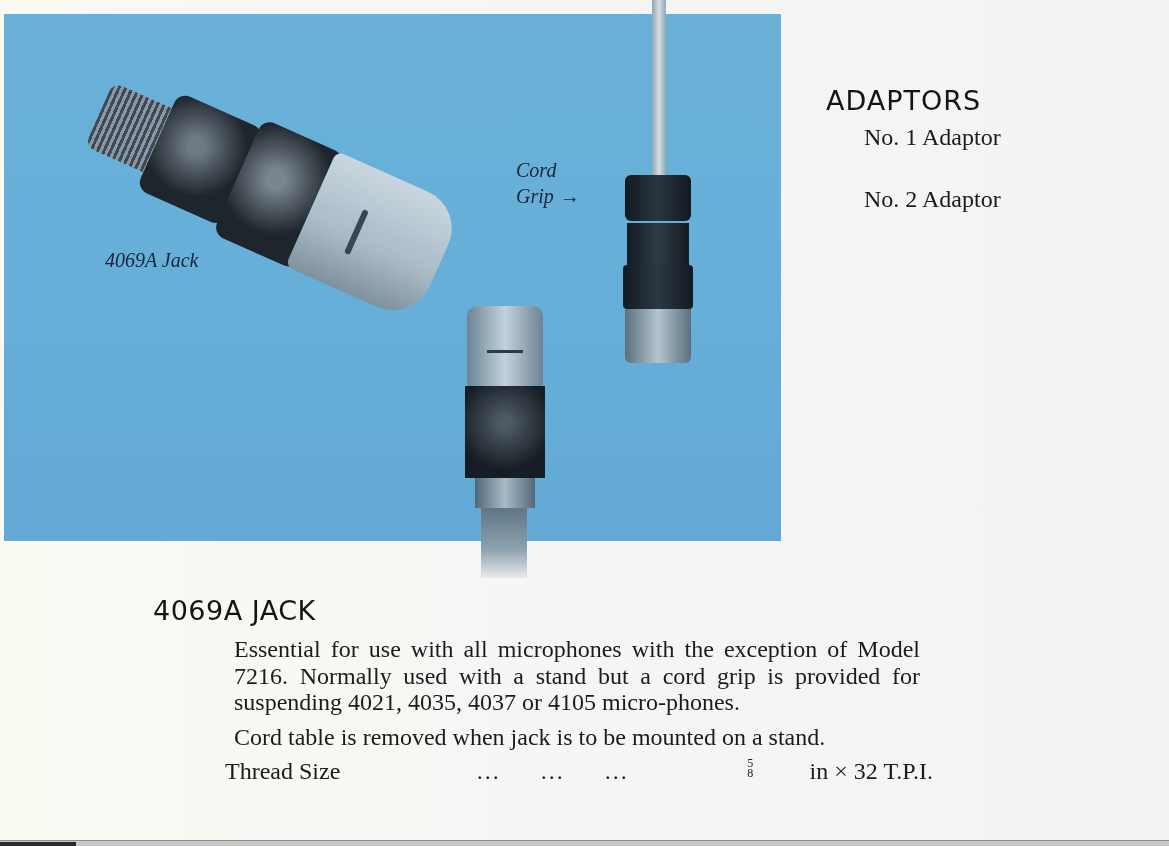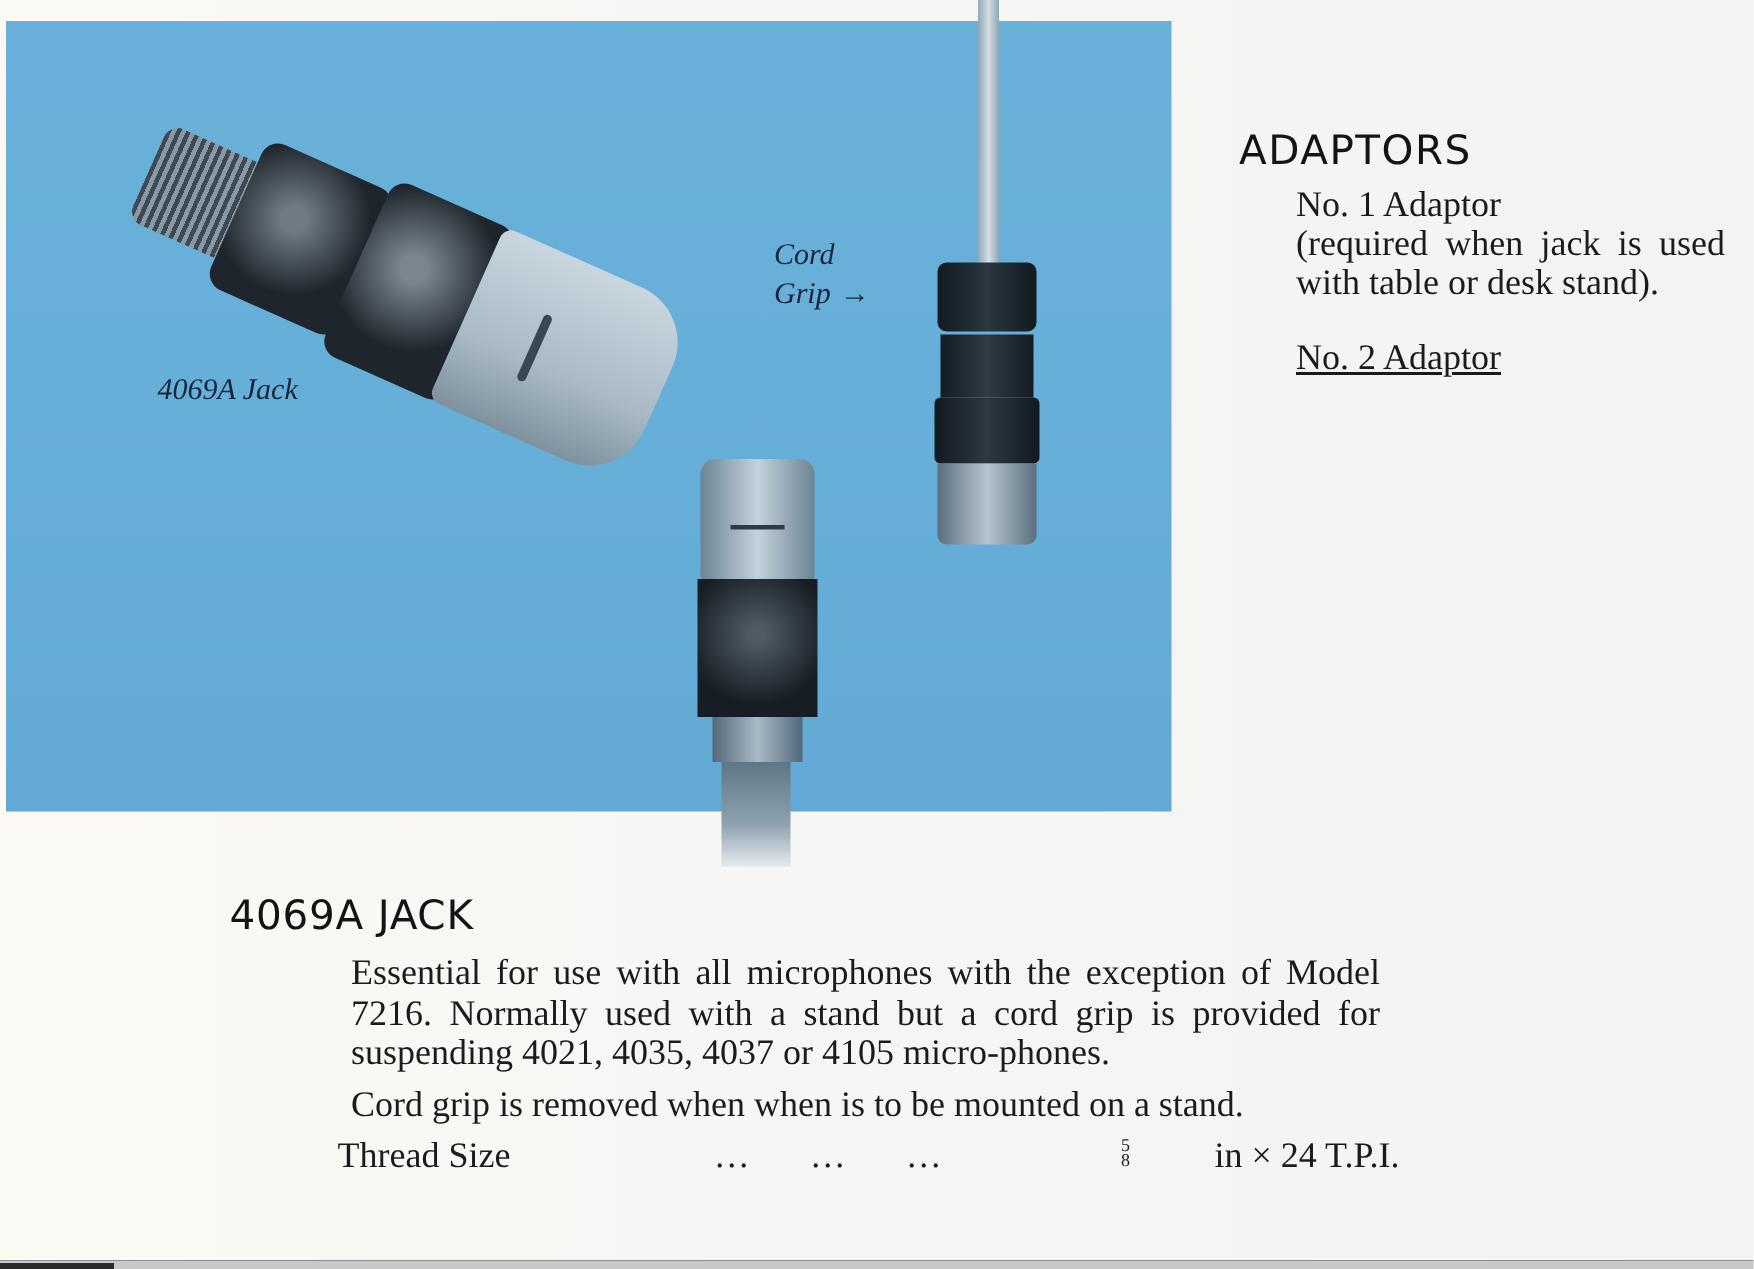--- a/index.html
+++ b/index.html
@@ -103,21 +103,21 @@
       position: absolute; left: 826px; top: 84px; width: 330px;
     }
     .section-heading {
       font-family: "DejaVu Sans", "Liberation Sans", sans-serif;
       font-weight: normal; font-size: 27px; letter-spacing: 1px;
       margin: 0; line-height: 34px; color: #141414;
     }
     .adp-item { margin-left: 38px; font-size: 24px; line-height: 26px; }
     .adp-item .name { margin-top: 6px; }
     .adp-item .desc { text-align: justify; text-align-last: left; width: 286px; }
-    .adp-item + .adp-item { margin-top: 24px; text-decoration: underline; }
+    .adp-item + .adp-item { margin-top: 36px; }
 
     
     .jack-section { position: absolute; left: 153px; top: 594px; width: 780px; }
     .jack-section .section-heading { font-size: 27px; letter-spacing: 0.5px; }
     .jack-text {
       margin-left: 81px; width: 686px; font-size: 24px; line-height: 26.5px;
       margin-top: 8px; text-align: justify;
     }
     .jack-text p { margin: 0; }
     .jack-text p + p { margin-top: 8px; }
@@ -169,32 +169,31 @@
   <div class="adp-knurl"></div>
   <div class="adp-collar"></div>
   <div class="adp-tube"></div>
 
 </div>
 
 <section class="adaptors">
   <h2 class="section-heading">ADAPTORS</h2>
   <div class="adp-item">
     <div class="name">No. 1 Adaptor</div>
-    <div class="desc">(required when jack is used with table or desk stand).</div>
   </div>
   <div class="adp-item">
     <div class="name">No. 2 Adaptor</div>
   </div>
 </section>
 
 <section class="jack-section">
   <h2 class="section-heading">4069A JACK</h2>
   <div class="jack-text">
     <p>Essential for use with all microphones with the exception of Model 7216.  Normally used with a stand but a cord grip is provided for suspending 4021, 4035, 4037 or 4105 micro-phones.</p>
-    <p>Cord grip is removed when when is to be mounted on a stand.</p>
+    <p>Cord table is removed when jack is to be mounted on a stand.</p>
   </div>
   <div class="spec-row">
-    <span>Thread Size</span><span>      </span><span class="spec-dots">...     ...     ...</span><span>   </span><span class="frac"><span style="display:block;">5</span><span style="display:block;">8</span></span><span> in × 24 T.P.I.</span>
+    <span>Thread Size</span><span>      </span><span class="spec-dots">...     ...     ...</span><span>   </span><span class="frac"><span style="display:block;">5</span><span style="display:block;">8</span></span><span> in × 32 T.P.I.</span>
   </div>
 </section>
 
 <div class="bottom-edge"></div>
 <div class="bottom-edge-dark"></div>
 
 </body></html>

